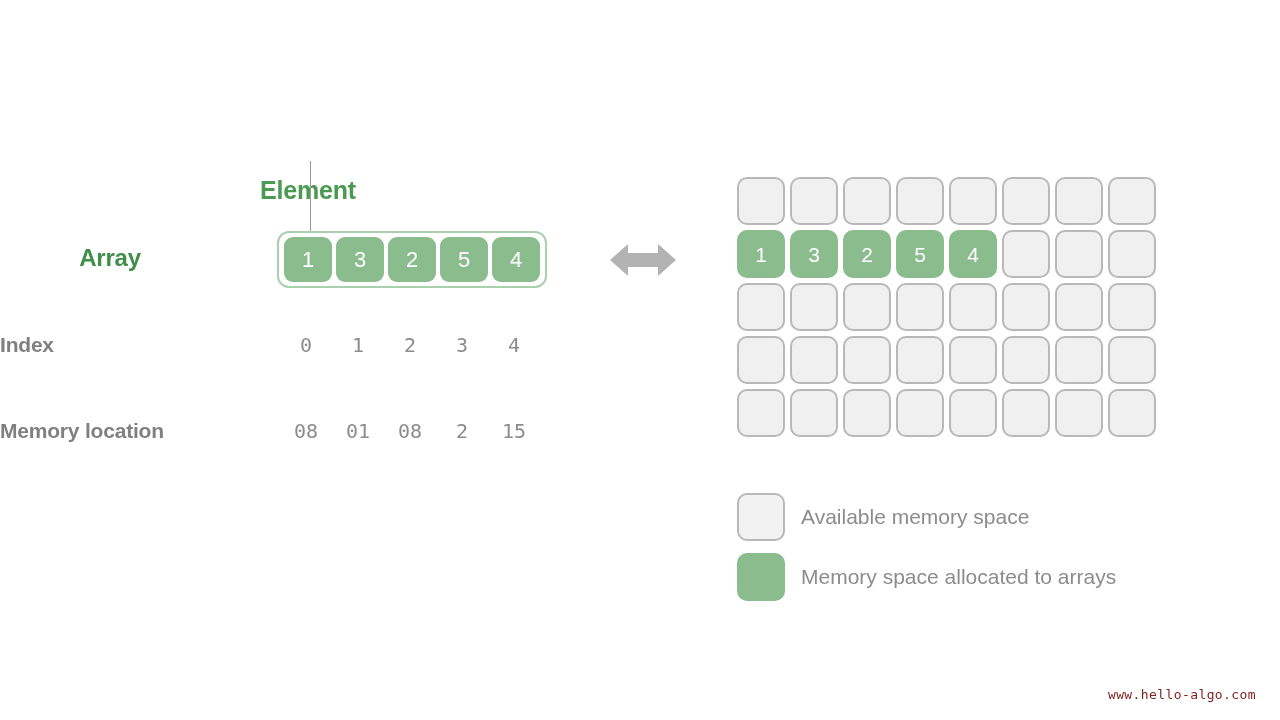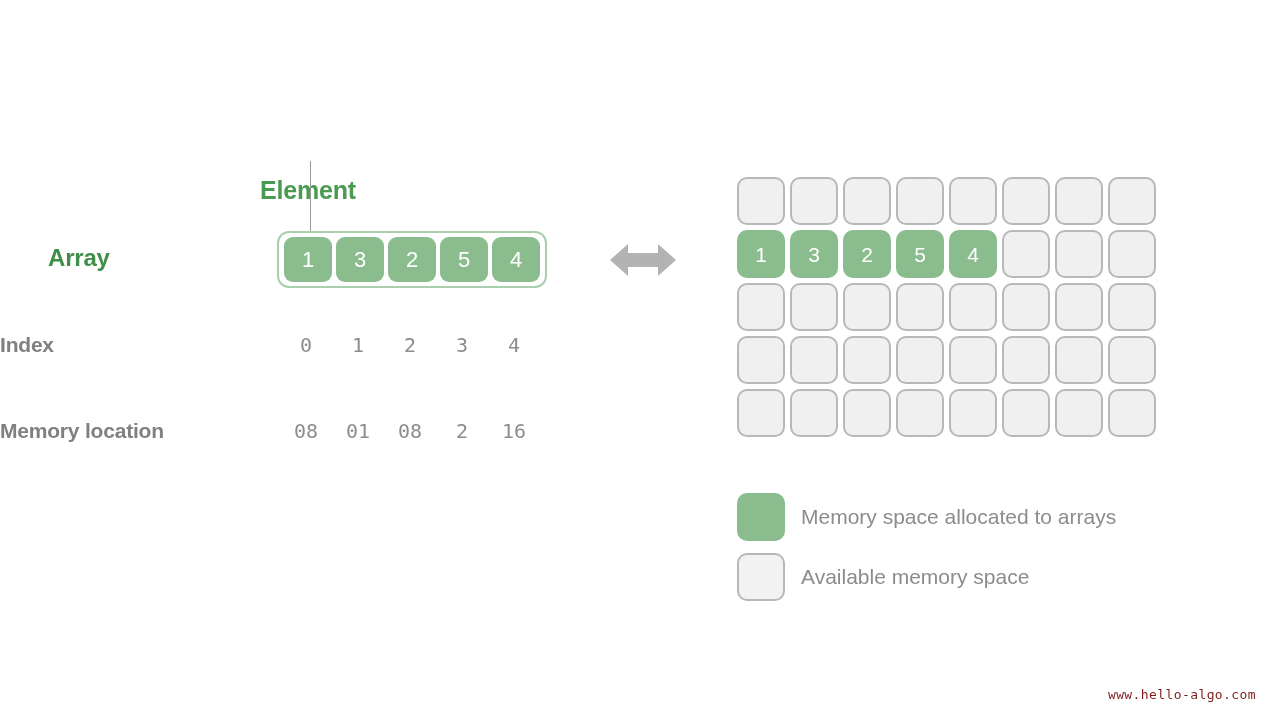--- a/index.html
+++ b/index.html
@@ -41,26 +41,25 @@
     top: 161px;
     width: 1px;
     height: 76px;
     background: #9a9a9a;
   }
 
   #array-label {
     left: 0px;
     top: 244px;
     width: 220px;
-    text-align: left;
+    text-align: center;
     font-size: 24px;
     font-weight: bold;
     color: #3f8f48;
     letter-spacing: -0.2px;
-    margin-left: 48px;
   }
 
   #array-box {
     left: 277px;
     top: 231px;
     width: 270px;
     height: 57px;
     box-sizing: border-box;
     border: 2px solid #a9cfad;
     border-radius: 12px;
@@ -233,21 +232,21 @@
       <div class="num-cell">3</div>
       <div class="num-cell">4</div>
     </div>
 
   <div class="abs row-label" id="memloc-label">Memory location</div>
   <div class="abs num-row" id="memloc-row">
       <div class="num-cell">08</div>
       <div class="num-cell">01</div>
       <div class="num-cell">08</div>
       <div class="num-cell">2</div>
-      <div class="num-cell">16</div>
+      <div class="num-cell">15</div>
     </div>
 
   <svg class="abs" id="bidirectional-arrow" viewBox="0 0 66 44">
     <polygon points="0,22 18,6 18,15 48,15 48,6 66,22 48,38 48,29 18,29 18,38" fill="#b3b3b3"></polygon>
   </svg>
 
 
   <div class="abs" id="memory-grid">
       <div class="mem-cell"></div>
       <div class="mem-cell"></div>
@@ -286,24 +285,24 @@
       <div class="mem-cell"></div>
       <div class="mem-cell"></div>
       <div class="mem-cell"></div>
       <div class="mem-cell"></div>
       <div class="mem-cell"></div>
       <div class="mem-cell"></div>
     </div>
 
   <div class="abs" id="legend">
       <div class="legend-row">
+        <div class="legend-swatch available"></div>
+        <div class="legend-text">Available memory space</div>
+      </div>
+      <div class="legend-row">
         <div class="legend-swatch allocated"></div>
         <div class="legend-text">Memory space allocated to arrays</div>
       </div>
-      <div class="legend-row">
-        <div class="legend-swatch available"></div>
-        <div class="legend-text">Available memory space</div>
-      </div>
     </div>
 
   <div class="abs" id="watermark">www.hello-algo.com</div>
 
 </div>
 
 </body></html>

